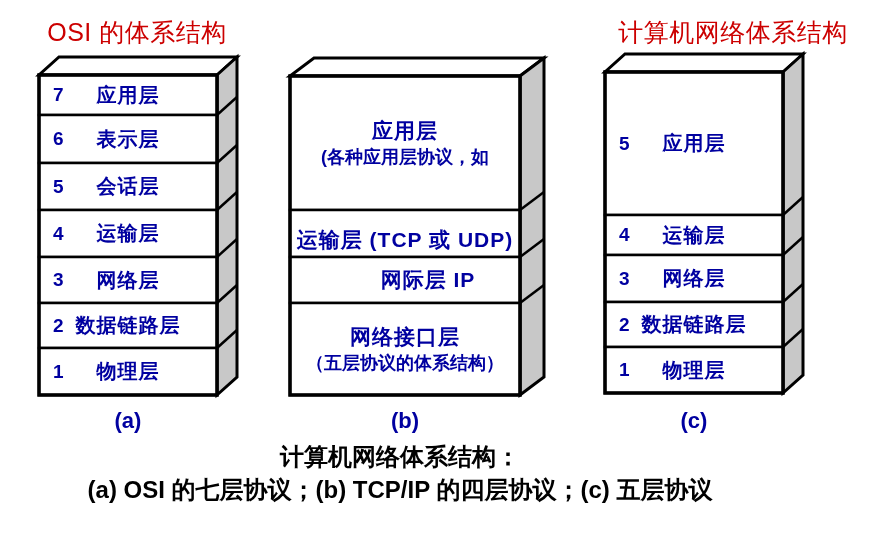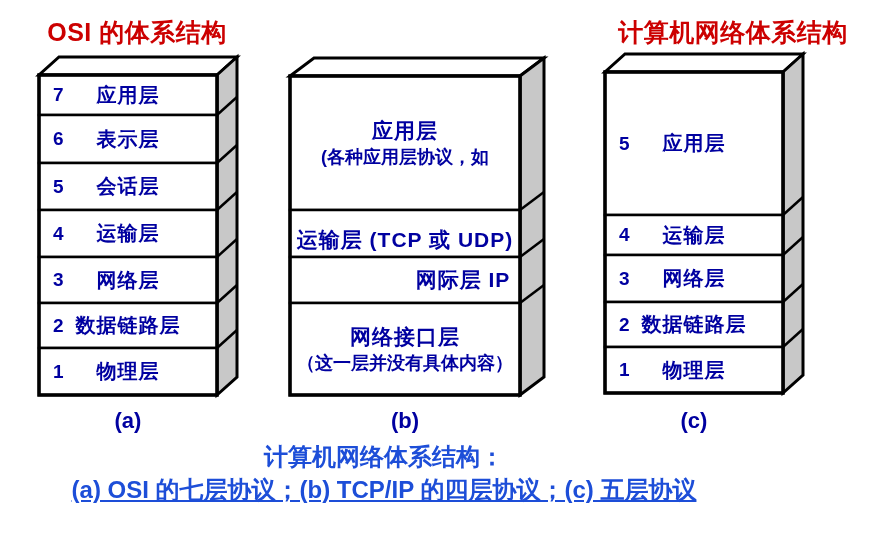--- a/index.html
+++ b/index.html
@@ -5,21 +5,21 @@
   html,body{margin:0;padding:0;background:#ffffff;}
   #canvas{
     position:relative;width:882px;height:534px;overflow:hidden;
     background:#ffffff;
     font-family:"Liberation Sans","DejaVu Sans",sans-serif;
     -webkit-font-smoothing:antialiased;
   }
   #boxes{position:absolute;left:0;top:0;}
   .col-title{
     position:absolute;top:16px;height:32px;line-height:32px;
-    text-align:center;font-size:25px;font-weight:bold;color:#cc0000;
+    text-align:center;font-size:25px;font-weight:normal;color:#cc0000;
     letter-spacing:0.5px;white-space:nowrap;
   }
   .layer-row{
     position:absolute;display:flex;align-items:center;justify-content:center;
     color:#0000a0;font-weight:bold;
   }
   .layer-row .num{
     position:absolute;left:14px;font-size:19px;color:#0000a0;font-weight:bold;
   }
   .layer-row .lab{
@@ -29,22 +29,22 @@
     position:absolute;display:flex;flex-direction:column;align-items:center;
     justify-content:center;color:#0000a0;font-weight:bold;text-align:center;
   }
   .b-block .b-main{font-size:21px;letter-spacing:1px;white-space:nowrap;}
   .b-block .b-sub{font-size:18px;line-height:24px;white-space:nowrap;}
   .col-label{
     position:absolute;top:406px;height:30px;line-height:30px;
     text-align:center;font-size:22px;font-weight:bold;color:#0000a0;
   }
   .caption{
-    position:absolute;left:0;width:768px;text-align:center;
-    font-size:24px;font-weight:bold;color:#1d4ed8;white-space:nowrap;
+    position:absolute;left:16px;width:768px;text-align:center;
+    font-size:24px;font-weight:bold;color:#000000;white-space:nowrap;
   }
 </style>
 </head>
 <body>
 
 <div id="canvas">
 
   <svg id="boxes" width="882" height="534" viewBox="0 0 882 534">
 
     <g stroke="#000000" fill="#ffffff">
@@ -127,26 +127,26 @@
     <span class="lab">物理层</span>
   </div>
 
   <div class="b-block" style="left:290px;top:76px;width:230px;height:134px;">
     <span class="b-main">应用层</span>
     <span class="b-sub"><span>(各种应用层协议，如</span><br></span>
   </div>
   <div class="b-block" style="left:290px;top:210px;width:230px;height:59px;">
     <span class="b-main">运输层 (TCP 或 UDP)</span>
   </div>
-  <div class="b-block" style="left:290px;top:257px;width:276px;height:46px;margin-left:35px;">
+  <div class="b-block" style="left:290px;top:257px;width:276px;height:46px;">
     <span class="b-main">网际层 IP</span>
   </div>
   <div class="b-block" style="left:290px;top:303px;width:230px;height:92px;">
     <span class="b-main">网络接口层</span>
-    <span class="b-sub">（这一层并没有具体内容）</span>
+    <span class="b-sub">（五层协议的体系结构）</span>
   </div>
 
   <div class="layer-row" style="left:605px;top:72px;width:178px;height:143px;">
     <span class="num">5</span>
     <span class="lab">应用层</span>
   </div>
   <div class="layer-row" style="left:605px;top:215px;width:178px;height:40px;">
     <span class="num">4</span>
     <span class="lab">运输层</span>
   </div>
@@ -161,15 +161,15 @@
   <div class="layer-row" style="left:605px;top:347px;width:178px;height:46px;">
     <span class="num">1</span>
     <span class="lab">物理层</span>
   </div>
 
   <div class="col-label" style="left:39px;width:178px;">(a)</div>
   <div class="col-label" style="left:290px;width:230px;">(b)</div>
   <div class="col-label" style="left:605px;width:178px;">(c)</div>
 
   <div class="caption" style="top:441px;">计算机网络体系结构：</div>
-  <div class="caption" style="top:474px;text-decoration:underline;">(a) OSI 的七层协议；(b) TCP/IP 的四层协议；(c) 五层协议</div>
+  <div class="caption" style="top:474px;">(a) OSI 的七层协议；(b) TCP/IP 的四层协议；(c) 五层协议</div>
 
 </div>
 
 </body></html>

